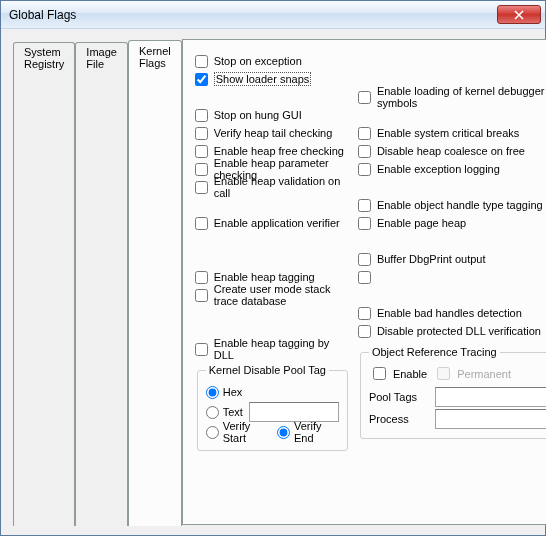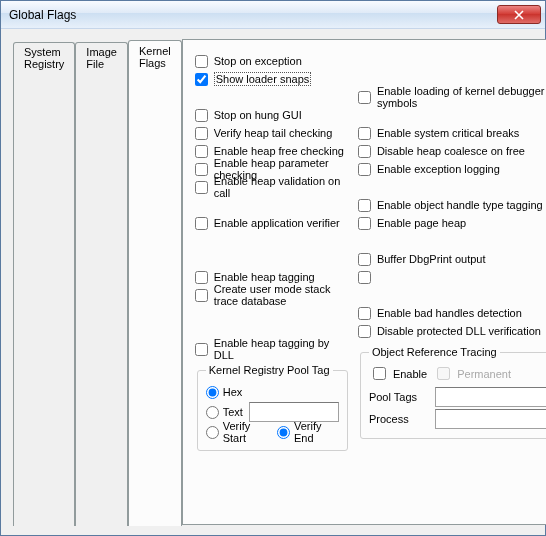--- a/index.html
+++ b/index.html
@@ -219,21 +219,21 @@
 
           <div class="spacer"></div>
           <div class="spacer"></div>
 
           <label class="chk">
             <input type="checkbox" style="">
             <span>Enable heap tagging by DLL</span>
           </label>
 
           <fieldset class="groupbox">
-            <legend>Kernel Registry Pool Tag</legend>
+            <legend>Kernel Disable Pool Tag</legend>
             <div class="radio-row">
               <label class="radio-inline">
                 <input type="radio" name="pool" checked="" style="">
                 <span>Hex</span>
               </label>
             </div>
             <div class="radio-row">
               <label class="radio-inline">
                 <input type="radio" name="pool" style="">
                 <span>Text</span>

